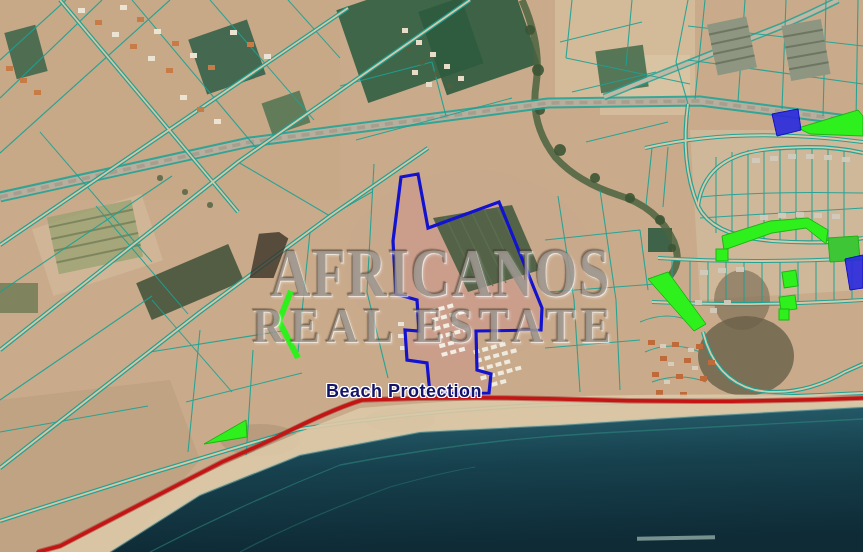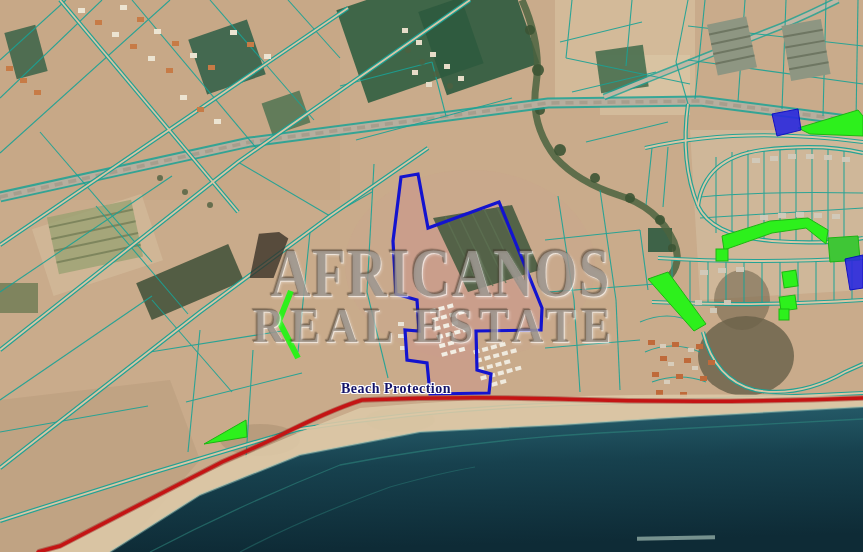--- a/index.html
+++ b/index.html
@@ -15,22 +15,22 @@
     pointer-events:none;user-select:none;
   }
   .wm1{left:270px;top:238px;font-size:70px;line-height:1;transform:scaleX(.80);letter-spacing:1px;}
   .wm2{left:252px;top:300px;font-size:50px;line-height:1;transform:scaleX(.90);letter-spacing:6px;}
   .wm-logo{
     position:absolute;left:246px;top:232px;width:46px;height:46px;
     background:rgba(55,47,38,.78);
     clip-path:polygon(8% 100%,28% 4%,72% 0%,92% 14%,60% 100%);
   }
   .beach-label{
-    position:absolute;left:341px;top:381px;
-    font-family:Liberation Serif, serif;font-weight:bold;font-size:14px;
+    position:absolute;left:326px;top:381px;
+    font-family:Liberation Sans, sans-serif;font-weight:bold;font-size:18px;
     color:#14146a;letter-spacing:.5px;white-space:nowrap;
     text-shadow:1px 0 0 #fff,-1px 0 0 #fff,0 1px 0 #fff,0 -1px 0 #fff,
                 1px 1px 0 #fff,-1px -1px 0 #fff,1px -1px 0 #fff,-1px 1px 0 #fff;
   }
 </style>
 </head>
 <body>
 
 <div class="viewport">
 <svg width="863" height="552" viewBox="0 0 863 552">

